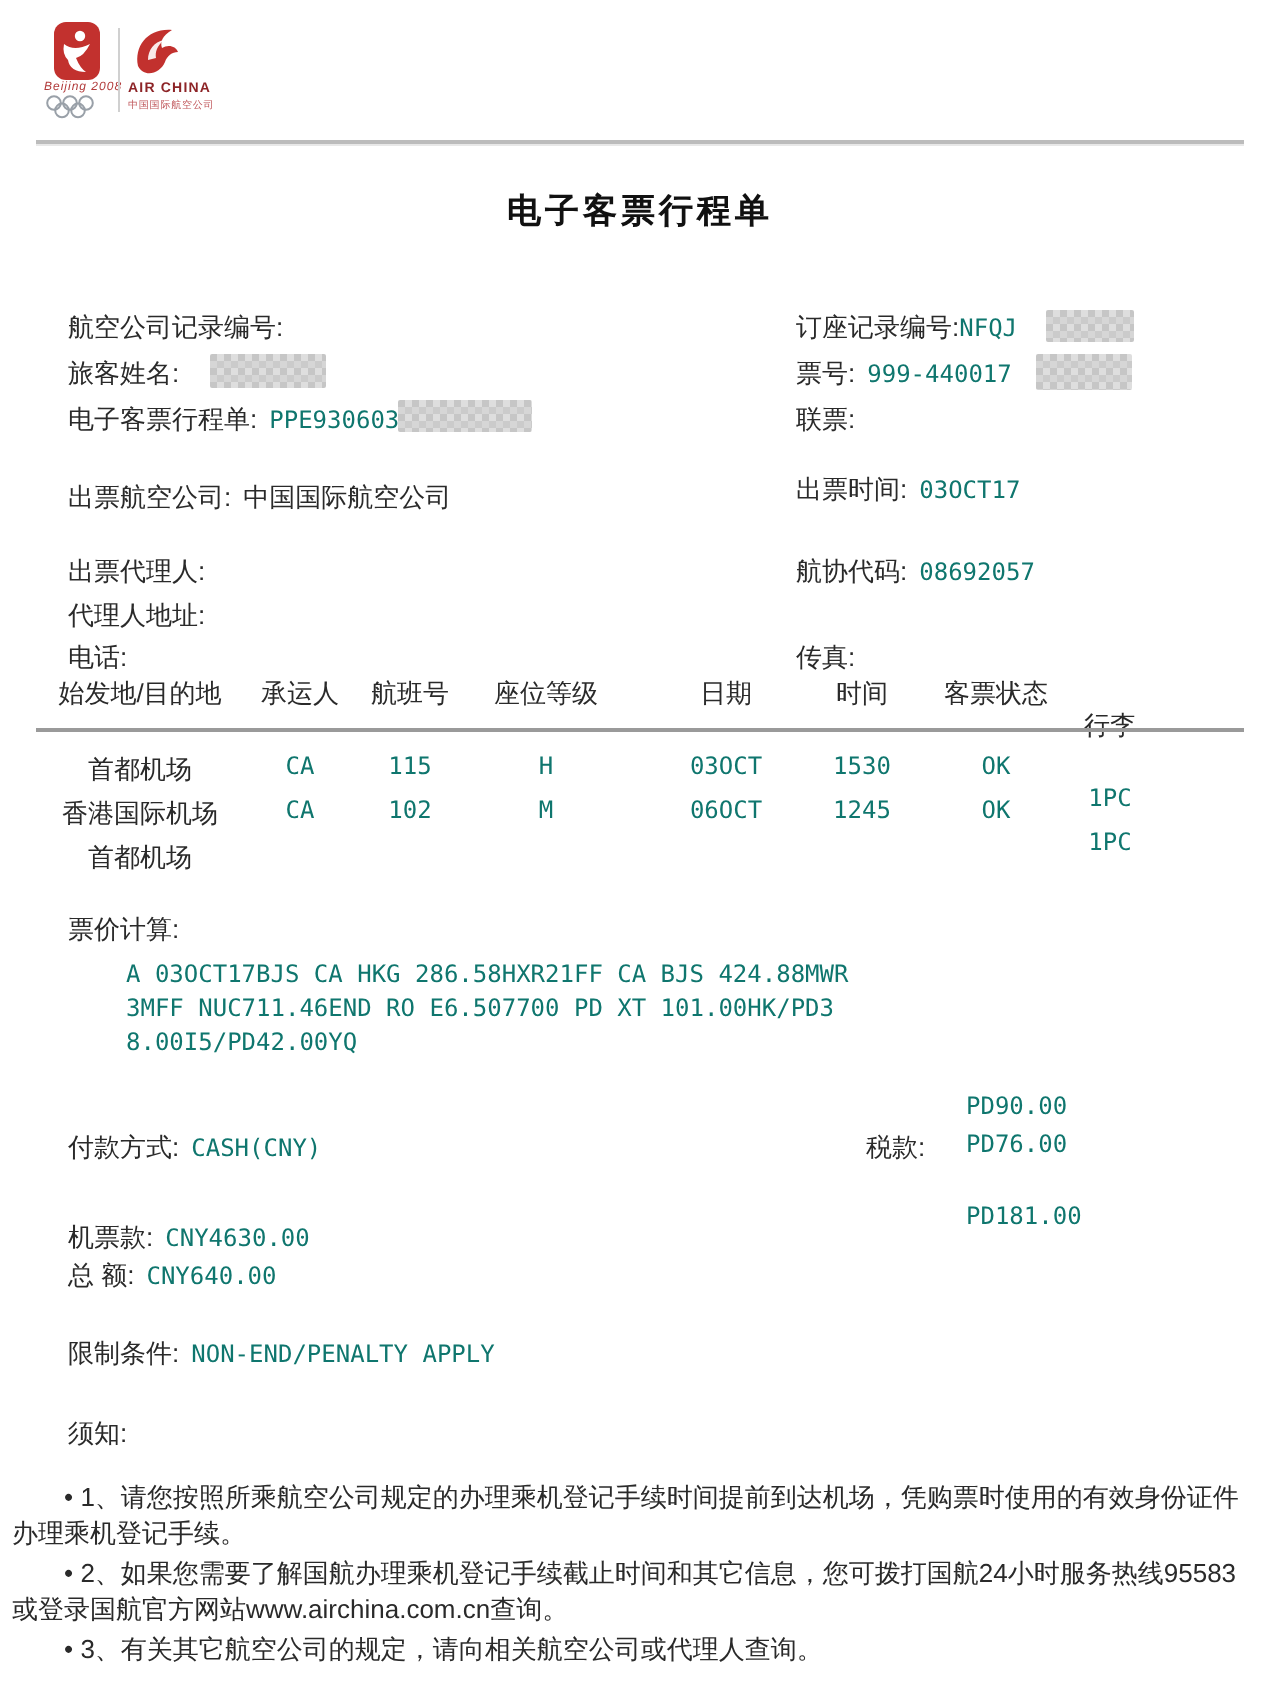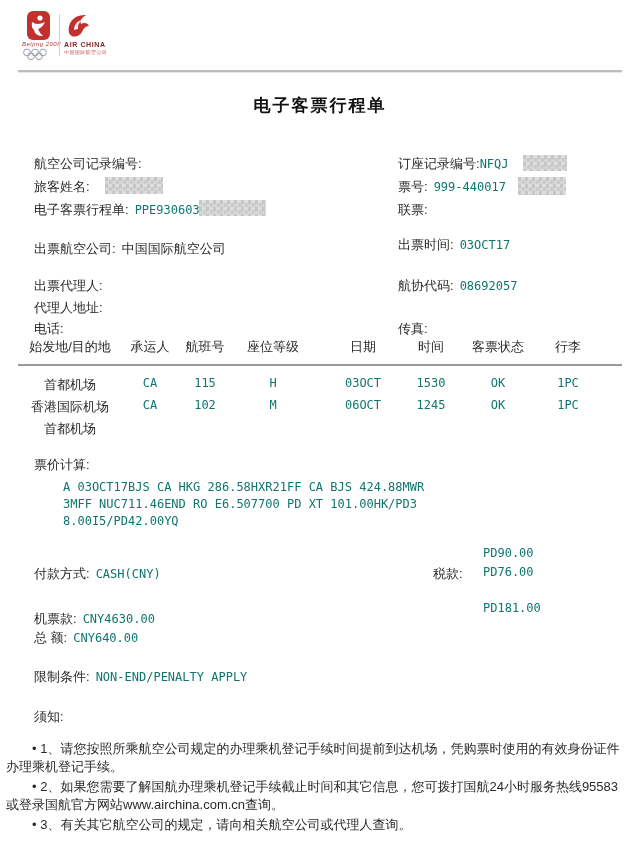--- a/index.html
+++ b/index.html
@@ -21,21 +21,21 @@
   .hr2{top:364px;background:#9a9a9a;}
   
   .cell{position:absolute;text-align:center;}
   .c0{left:18px;width:104px;}
   .c1{left:126px;width:48px;}
   .c2{left:181px;width:48px;}
   .c3{left:245px;width:56px;}
   .c4{left:337px;width:52px;}
   .c5{left:405px;width:52px;}
   .c6{left:468px;width:60px;}
-  .c7{left:542px;width:52px;}
+  .c7{left:529px;width:52px;margin-top:16px;}
   .hrow{top:338px;}
   .r0{top:376px;}
   .r1{top:398px;}
   .r2{top:420px;}
   
   .px{
     position:absolute;border-radius:1px;
     background-image:conic-gradient(#dedede 25%,#cbcbcb 0 50%,#d6d6d6 0 75%,#c6c6c6 0);
     background-size:7px 7px;
   }

